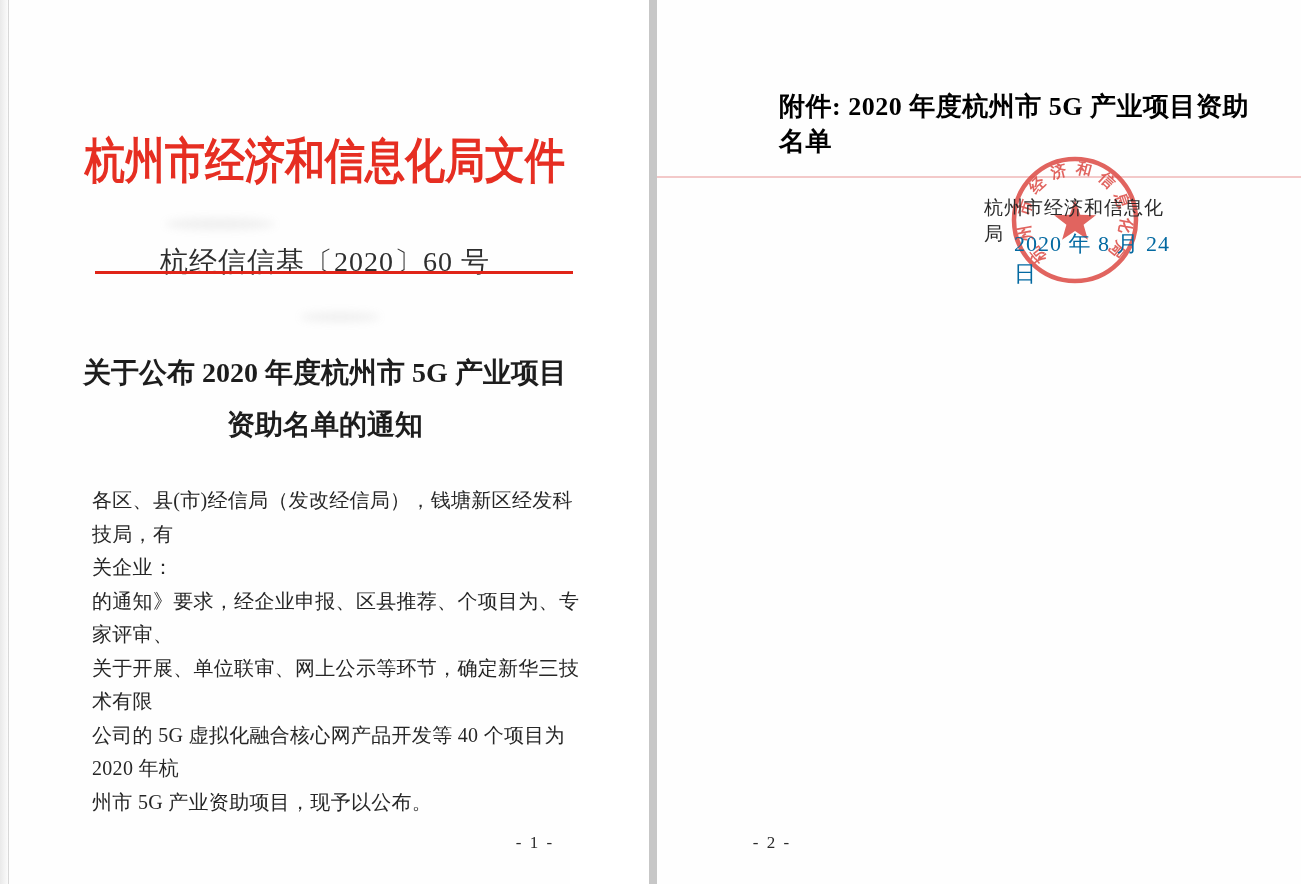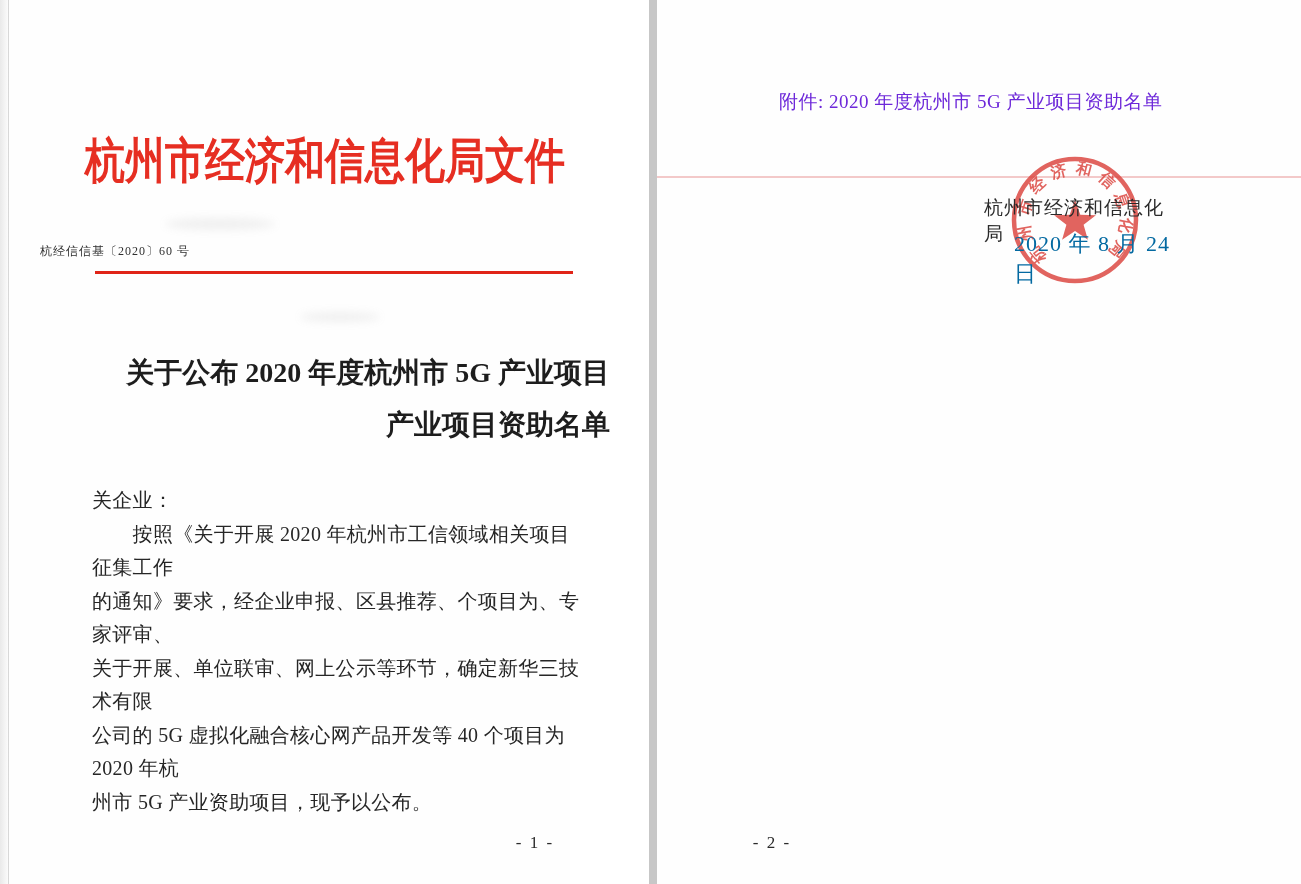--- a/index.html
+++ b/index.html
@@ -17,44 +17,44 @@
   .edge-line{position:absolute;top:0;left:8px;width:1px;height:884px;background:#b9b9b9;opacity:.55;}
 
   
   .header-title{
     position:absolute;top:128px;left:40px;width:570px;
     color:#e62e22;font-size:40px;font-weight:bold;text-align:center;
     transform:scaleY(1.2);transform-origin:top center;letter-spacing:0px;
   }
   .doc-number{
     position:absolute;top:243px;left:40px;width:570px;
-    color:#2e2e2e;font-size:12px;text-align:left;letter-spacing:1px;
+    color:#2e2e2e;font-size:28px;text-align:center;letter-spacing:1px;
   }
   .red-rule{position:absolute;top:271px;left:95px;width:478px;height:3px;background:#e02418;}
   .notice-title{
     position:absolute;top:347px;left:40px;width:570px;
-    color:#1d1d1d;font-size:28px;font-weight:bold;text-align:right;line-height:52px;
+    color:#1d1d1d;font-size:28px;font-weight:bold;text-align:center;line-height:52px;
   }
   .body-block{
     position:absolute;top:484px;left:92px;width:490px;
     color:#262626;font-size:20px;line-height:33.5px;letter-spacing:.3px;
   }
   .smudge{position:absolute;background:#9a9a9a;border-radius:50%;filter:blur(4px);opacity:.14;}
   .smudge-a{top:218px;left:165px;width:110px;height:12px;}
   .smudge-b{top:312px;left:300px;width:80px;height:10px;}
   .page-num{
     position:absolute;top:833px;color:#2b2b2b;font-size:17px;letter-spacing:2px;
   }
   .page-num-1{left:455px;width:160px;text-align:center;}
   .page-num-2{left:60px;width:110px;text-align:center;}
 
   
   .attachment-line{
     position:absolute;top:89px;left:122px;width:480px;
-    color:#6d28d9;font-size:19px;letter-spacing:.5px;
+    color:#000000;font-size:26px;letter-spacing:.5px;font-weight:bold;
   }
   .pink-line{position:absolute;top:176px;left:0;width:644px;height:2px;background:#f3c9c9;}
   .signature{
     position:absolute;top:195px;left:327px;width:190px;
     color:#2a2a2a;font-size:19px;letter-spacing:1px;z-index:3;
   }
   .sign-date{
     position:absolute;top:229px;left:357px;width:160px;
     color:#0369a1;font-size:22px;letter-spacing:1px;z-index:3;
   }
@@ -74,27 +74,27 @@
     <div class="doc-number">杭经信信基〔2020〕60 号</div>
 
     <div class="red-rule"></div>
 
     <div class="smudge smudge-a"></div>
     <div class="smudge smudge-b"></div>
 
     <div class="notice-title">
 
     <div>关于公布 2020 年度杭州市 5G 产业项目</div>
-        <div>产业项目资助名单</div>
+        <div>资助名单的通知</div>
       </div>
 
     <div class="body-block">
 
+    <div>各区、县(市)经信局（发改经信局），钱塘新区经发科技局，有</div>
         <div>关企业：</div>
-        <div>　　按照《关于开展 2020 年杭州市工信领域相关项目征集工作</div>
         <div>的通知》要求，经企业申报、区县推荐、个项目为、专家评审、</div>
         <div>关于开展、单位联审、网上公示等环节，确定新华三技术有限</div>
         <div>公司的 5G 虚拟化融合核心网产品开发等 40 个项目为 2020 年杭</div>
         <div>州市 5G 产业资助项目，现予以公布。</div>
       </div>
 
     <div class="page-num page-num-1">- 1 -</div>
   </div>
 
   <div class="divider"></div>

